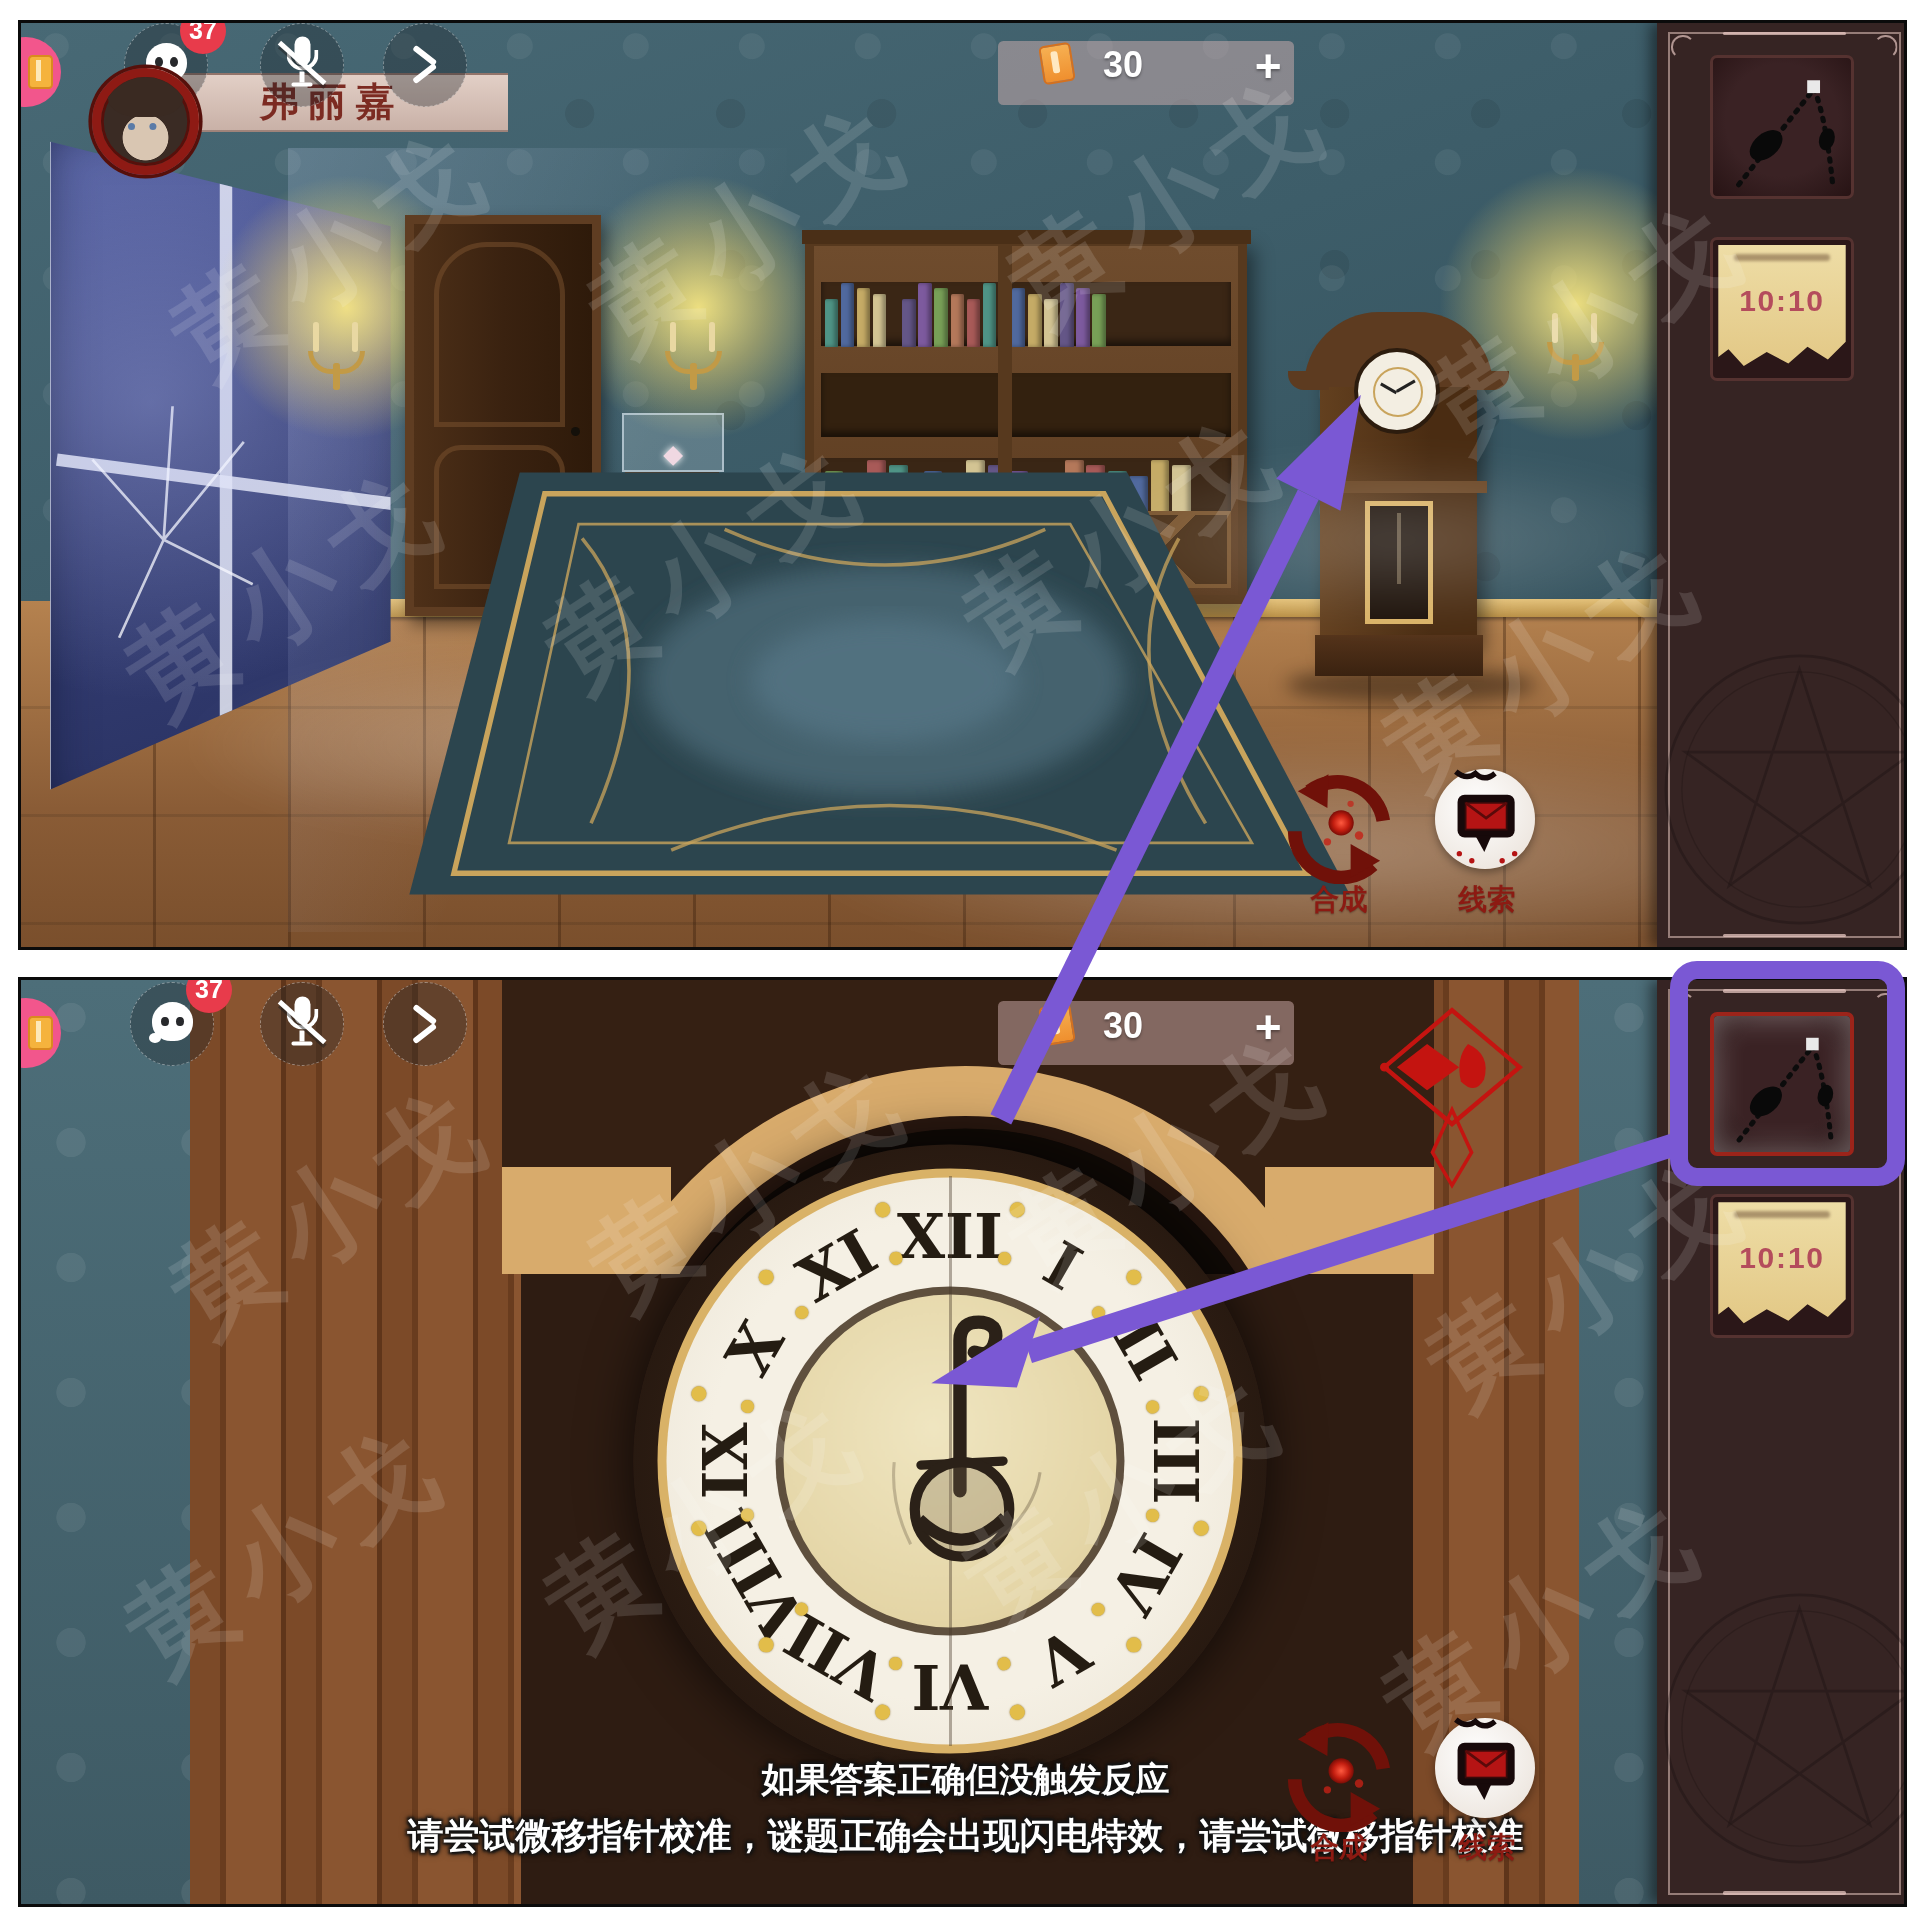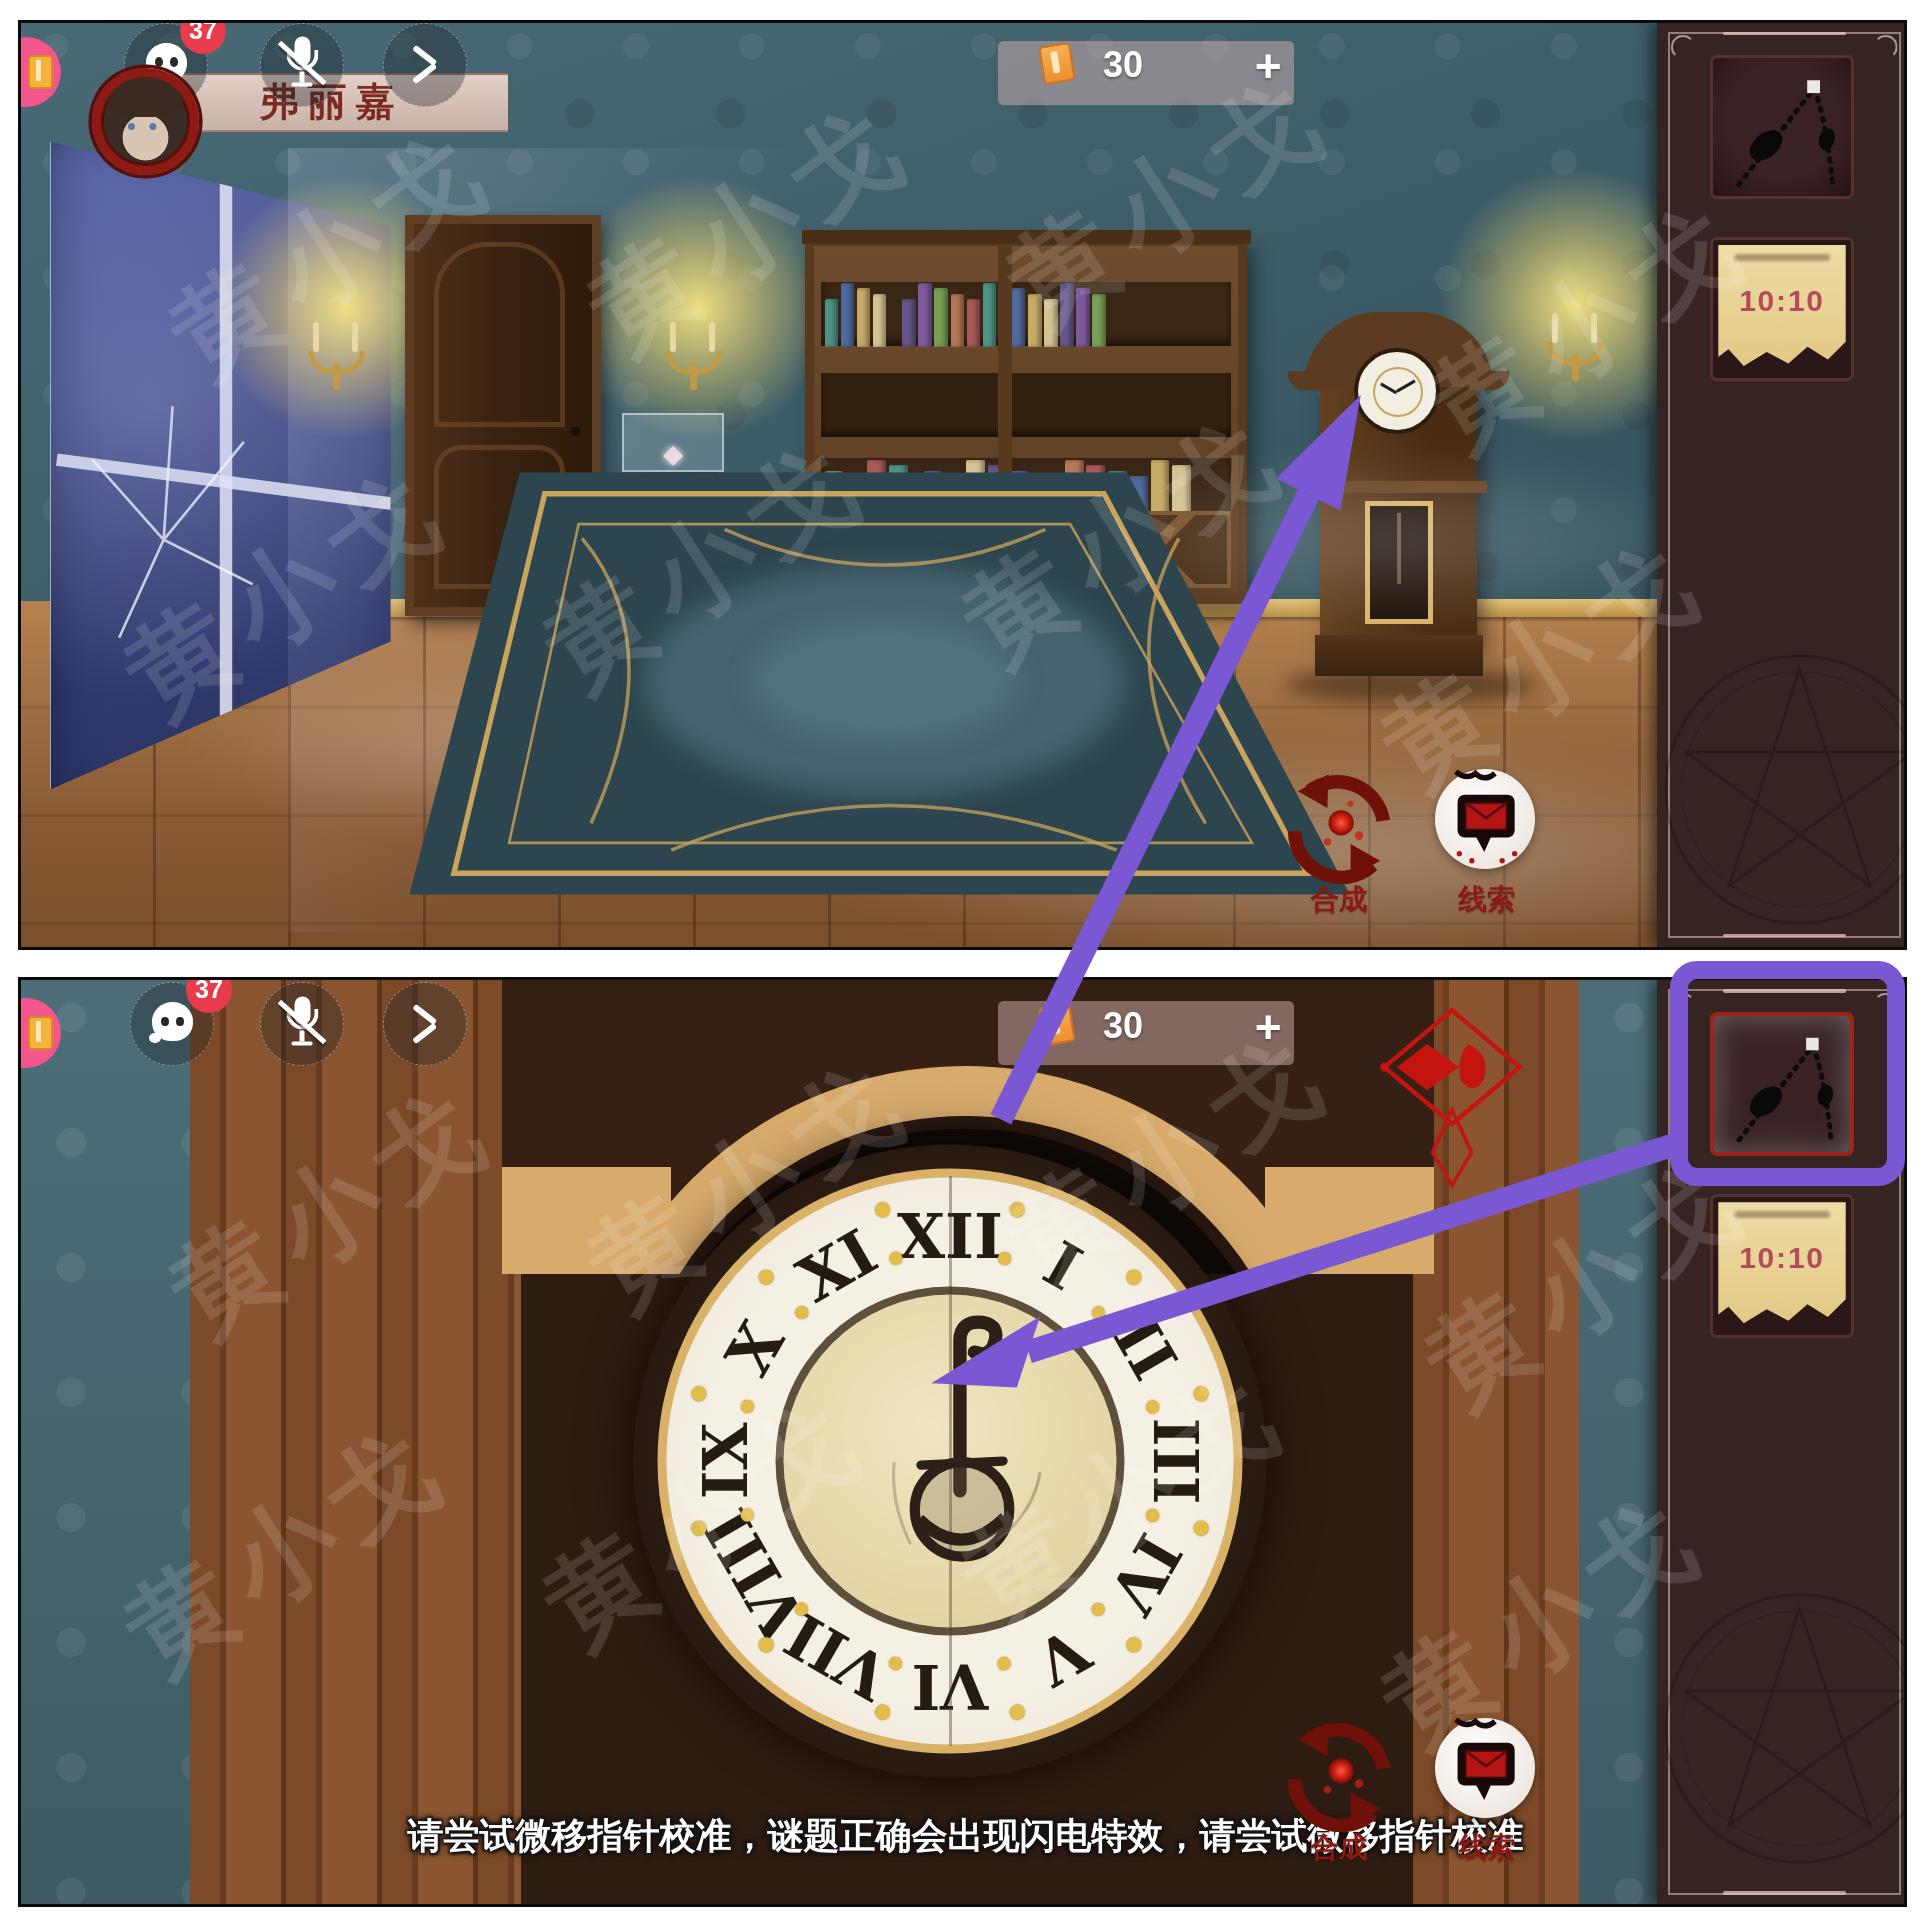--- a/index.html
+++ b/index.html
@@ -479,20 +479,21 @@
 
     <svg class="abs" style="left:1351px;top:23px;z-index:53" width="160" height="187" viewBox="0 0 180 210">
       <path d="M90,8 L166,72 L90,136 L14,72 Z" stroke="#c41410" stroke-width="5" fill="none"></path>
       <path d="M62,46 L98,72 L62,98 L28,72 Z" fill="#c41410"></path>
       <path d="M108,46 Q134,58 126,86 Q116,104 100,88 Q94,62 108,46 Z" fill="#c41410"></path>
       <path d="M90,120 L112,168 L90,205 L68,168 Z" stroke="#c41410" stroke-width="4" fill="none"></path>
       <circle cx="14" cy="72" r="5" fill="#c41410"></circle>
     </svg>
 
 
+    <div class="hintline" style="top:777px;font-size:34px">如果答案正确但没触发反应</div>
     <div class="hintline" style="top:832px;font-size:36px">请尝试微移指针校准，谜题正确会出现闪电特效，请尝试微移指针校准</div>
 
     <div class="gift-badge" style="top:18px">
         <i></i>
       </div>
     <div class="circle-btn" style="left:109px;top:1.8px">
       <div class="ghost"></div>
       <div class="badge" style="left:55px;top:-16px">37</div>
     </div>
     <div class="circle-btn" style="left:239px;top:1.8px">

